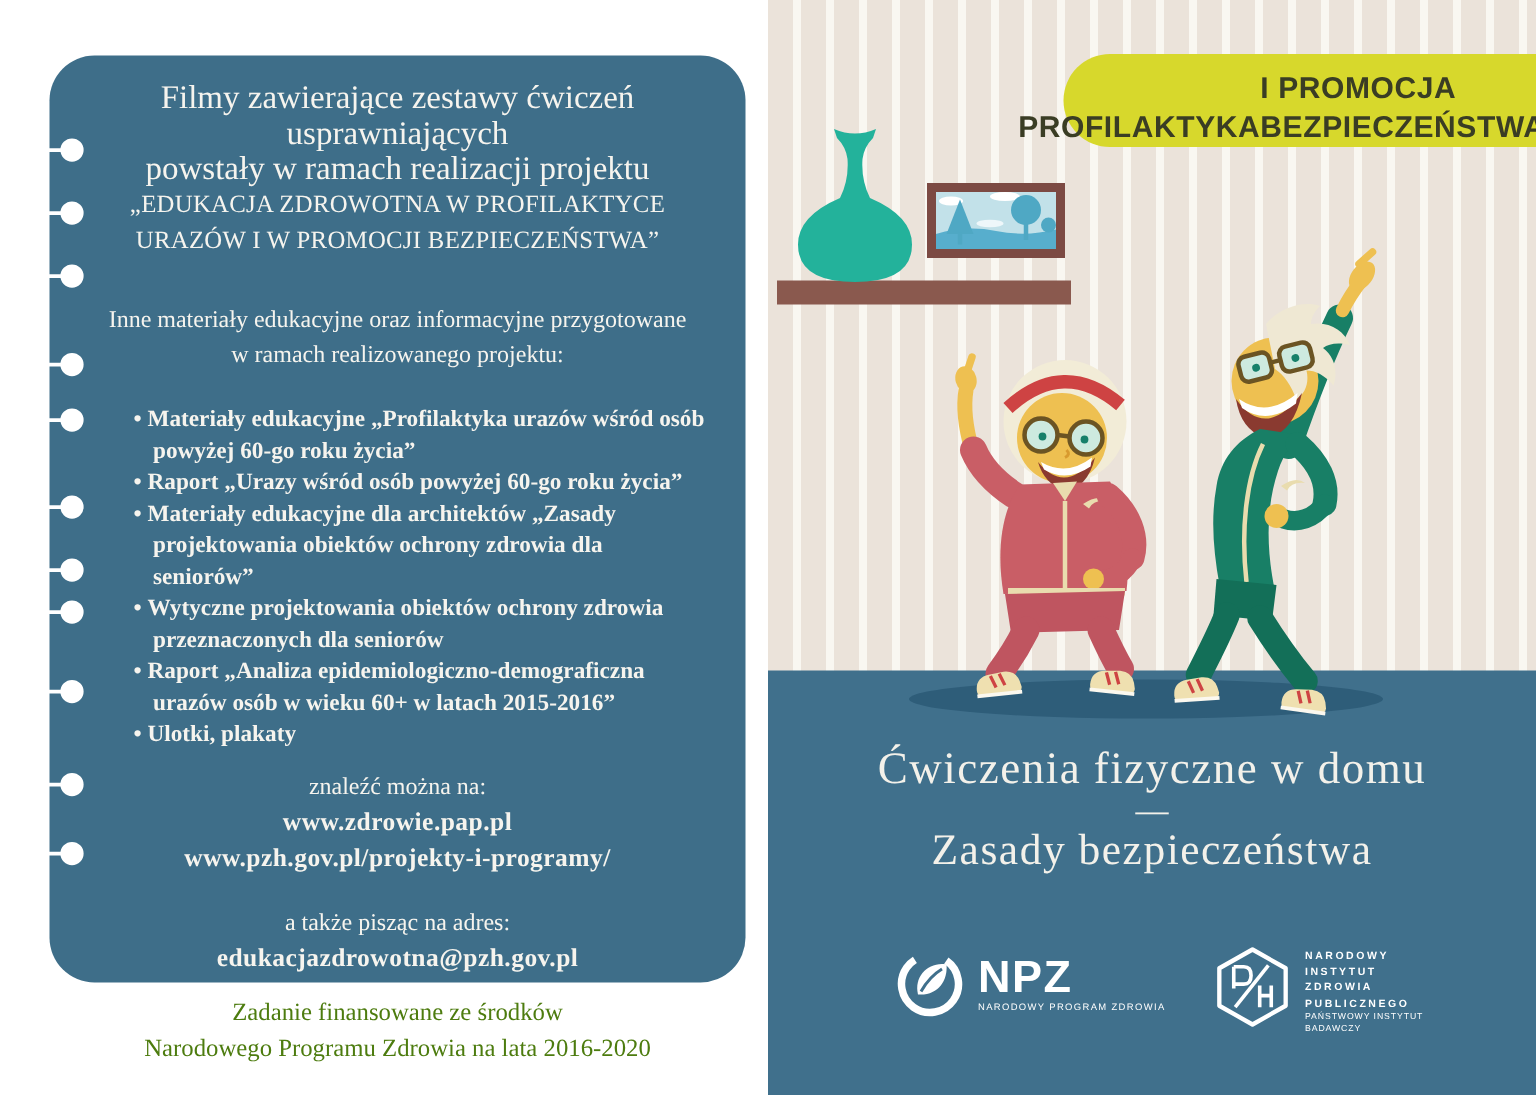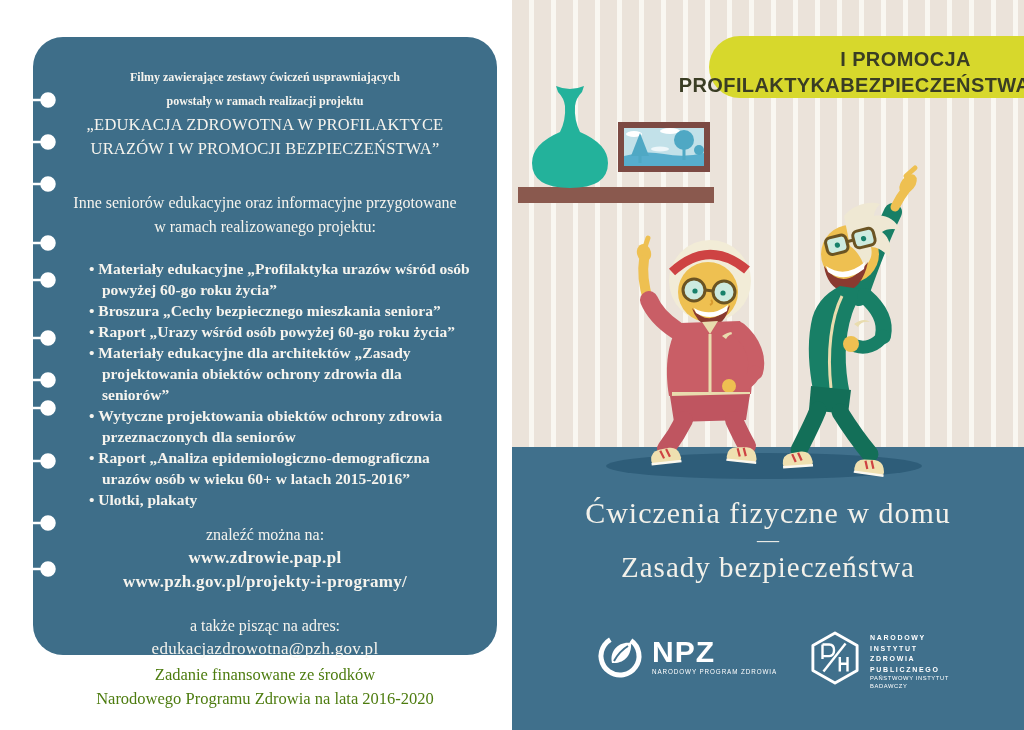--- a/index.html
+++ b/index.html
@@ -4,31 +4,31 @@
 <style>
   html,body{margin:0;padding:0;}
   body{width:1024px;height:730px;overflow:hidden;background:#ffffff;
        font-family:"Liberation Serif","DejaVu Serif",serif;}
   .page{position:relative;width:1024px;height:730px;}
 
   
   .left-page{position:absolute;left:0;top:0;width:512px;height:730px;background:#ffffff;}
   .info-card{position:absolute;left:33px;top:37px;width:464px;height:618px;
              background:#3e6e89;border-radius:30px;color:#f6f4ee;text-align:center;}
-  .intro{margin:29px 30px 0;font-size:12px;line-height:23.5px;font-weight:bold;}
+  .intro{margin:16px 30px 0;font-size:22px;line-height:23.5px;}
   .project-title{margin:0 18px;font-size:16.5px;font-weight:normal;line-height:24px;letter-spacing:.2px;}
   .materials-intro{margin:30px 24px 0;font-size:16px;line-height:23.5px;}
   ul.bullets{margin:20px 26px 0 56px;padding:0;list-style:none;text-align:left;
              font-size:15.5px;line-height:21px;}
   ul.bullets li{padding-left:13px;text-indent:-13px;font-weight:bold;}
   ul.bullets li::before{content:"\2022\00a0";}
   .find-label{margin-top:14px;font-size:16px;line-height:22px;}
   .links{margin-top:0;font-size:17px;font-weight:bold;line-height:24px;letter-spacing:.3px;}
   .email-label{font-size:16px;line-height:23px;margin-top:20px;}
-  .email{font-size:17px;font-weight:normal;line-height:24px;letter-spacing:.3px;}
+  .email{font-size:17px;font-weight:bold;line-height:24px;letter-spacing:.3px;}
   .binding{position:absolute;left:0;top:0;pointer-events:none;}
   .funding{position:absolute;left:33px;top:663px;width:464px;text-align:center;
            color:#4d7c0f;font-size:16.5px;line-height:24px;}
 
   
   .right-page{position:absolute;left:512px;top:0;width:512px;height:730px;
       background:repeating-linear-gradient(to right,#ebe3da 0 17px,#f9f7f1 17px 22px);}
   .scene{position:absolute;left:0;top:0;}
   .category-badge{position:absolute;left:197px;right:0;top:36px;height:62px;
       background:#d7d82c;border-radius:31px 0 0 31px;display:flex;flex-direction:row;
@@ -61,26 +61,25 @@
     <div class="info-card">
       <div class="intro">
         <div>Filmy zawierające zestawy ćwiczeń usprawniających</div>
         <div>powstały w ramach realizacji projektu</div>
       </div>
       <div class="project-title">
         <div>„EDUKACJA ZDROWOTNA W PROFILAKTYCE</div>
         <div>URAZÓW I W PROMOCJI BEZPIECZEŃSTWA”</div>
       </div>
       <div class="materials-intro">
-        <div>Inne seniorów edukacyjne oraz informacyjne przygotowane</div>
+        <div>Inne materiały edukacyjne oraz informacyjne przygotowane</div>
         <div>w ramach realizowanego projektu:</div>
       </div>
       <ul class="bullets">
         <li>Materiały edukacyjne „Profilaktyka urazów wśród osób powyżej 60-go roku życia”</li>
-        <li>Broszura „Cechy bezpiecznego mieszkania seniora”</li>
         <li>Raport „Urazy wśród osób powyżej 60-go roku życia”</li>
         <li>Materiały edukacyjne dla architektów „Zasady projektowania obiektów ochrony zdrowia dla seniorów”</li>
         <li>Wytyczne projektowania obiektów ochrony zdrowia przeznaczonych dla seniorów</li>
         <li>Raport „Analiza epidemiologiczno-demograficzna urazów osób w wieku 60+ w latach 2015-2016”</li>
         <li>Ulotki, plakaty</li>
       </ul>
       <div class="find-label">znaleźć można na:</div>
       <div class="links">
         <div>www.zdrowie.pap.pl</div>
         <div>www.pzh.gov.pl/projekty-i-programy/</div>

